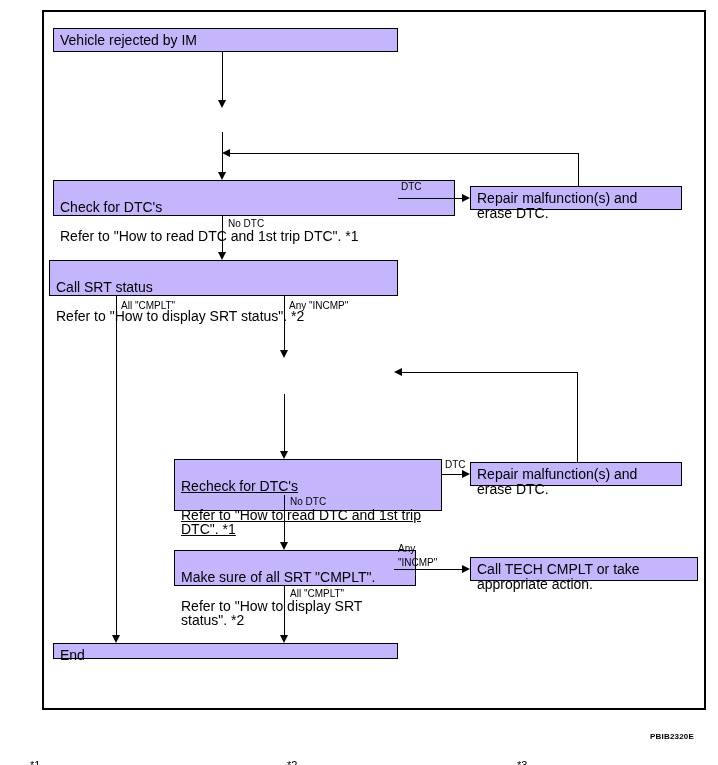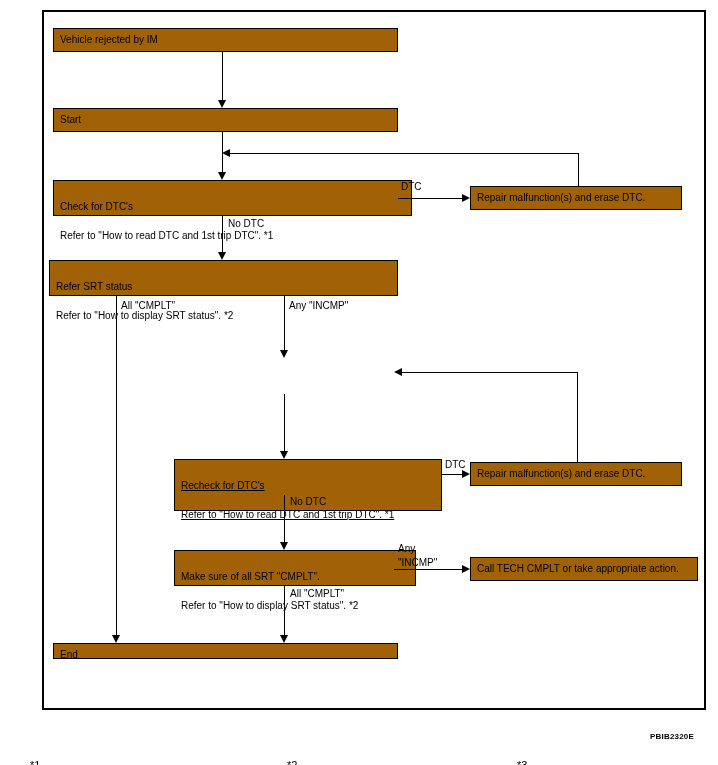--- a/index.html
+++ b/index.html
@@ -12,22 +12,22 @@
 
   
   .frame{
     position:absolute;left:42px;top:10px;width:664px;height:700px;
     border:2px solid #000;box-sizing:border-box;background:#fff;
   }
 
   
   .box{
     position:absolute;box-sizing:border-box;
-    border:1.5px solid #000;background:#a16207;
-    font-size:10px;line-height:14.5px;
+    border:1.5px solid #000;background:#c4b5fd;
+    font-size:14px;line-height:14.5px;
     padding:4px 6px 3px 6px;
     white-space:pre-line;
   }
 
   
   .vline{position:absolute;width:0;border-left:1.5px solid #000;}
   .hline{position:absolute;height:0;border-top:1.5px solid #000;}
 
   .arrow-d{position:absolute;width:0;height:0;
     border-left:4.5px solid transparent;border-right:4.5px solid transparent;
@@ -54,31 +54,30 @@
 </style>
 </head>
 <body>
 
 <div id="stage">
 
   <div class="frame"></div>
 
   <div class="box" style="left:53px;top:28px;width:345px;height:24px;">Vehicle rejected by IM</div>
 
-  <div class="box" style="left:53px;top:108px;width:345px;height:24px;">Start</div>
 
-  <div class="box" style="left:53px;top:180px;width:359px;height:36px;">
+  <div class="box" style="left:53px;top:180px;width:402px;height:36px;">
     <span>Check for DTC's</span><br>
     <span>Refer to "How to read DTC and 1st trip DTC". *1</span>
   </div>
 
   <div class="box" style="left:470px;top:186px;width:212px;height:24px;">Repair malfunction(s) and erase DTC.</div>
 
   <div class="box" style="left:49px;top:260px;width:349px;height:36px;">
-    <span>Refer SRT status</span><br>
+    <span>Call SRT status</span><br>
     <span>Refer to "How to display SRT status". *2</span>
   </div>
 
 
   <div class="box" style="left:174px;top:459px;width:268px;height:52px;text-decoration:underline;">
     <span>Recheck for DTC's</span><br>
     <span>Refer to "How to read DTC and 1st trip DTC". *1</span>
   </div>
 
   <div class="box" style="left:470px;top:462px;width:212px;height:24px;">Repair malfunction(s) and erase DTC.</div>

